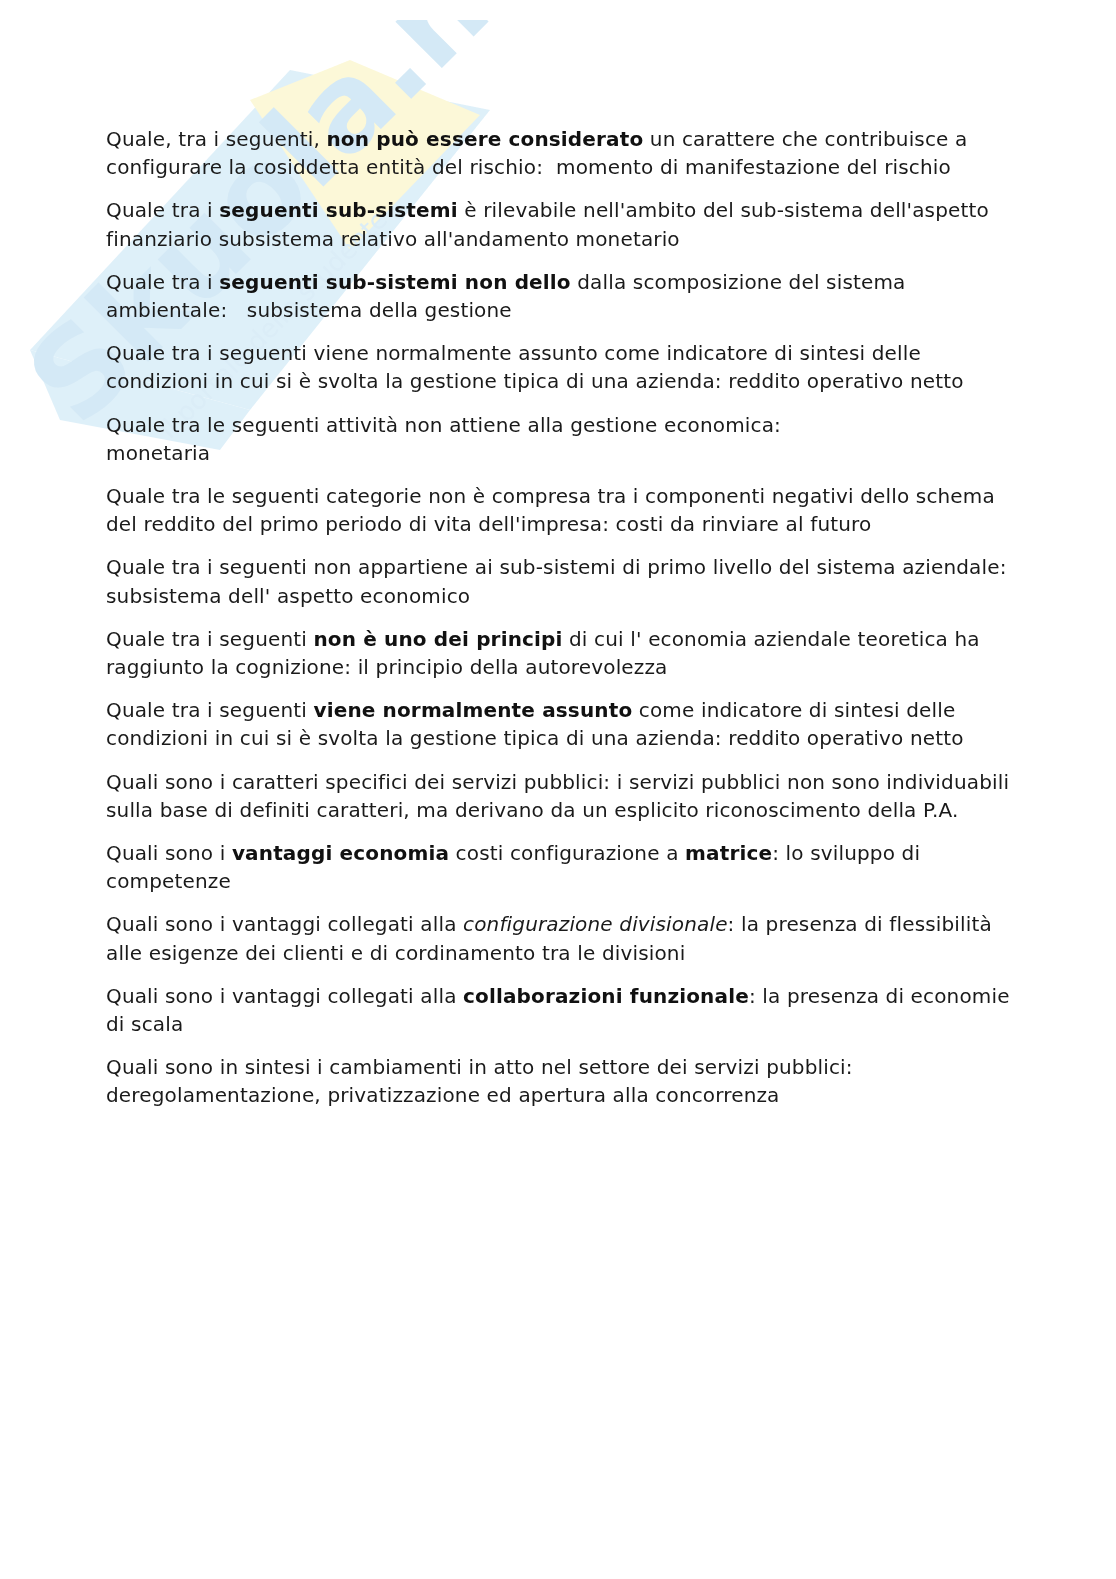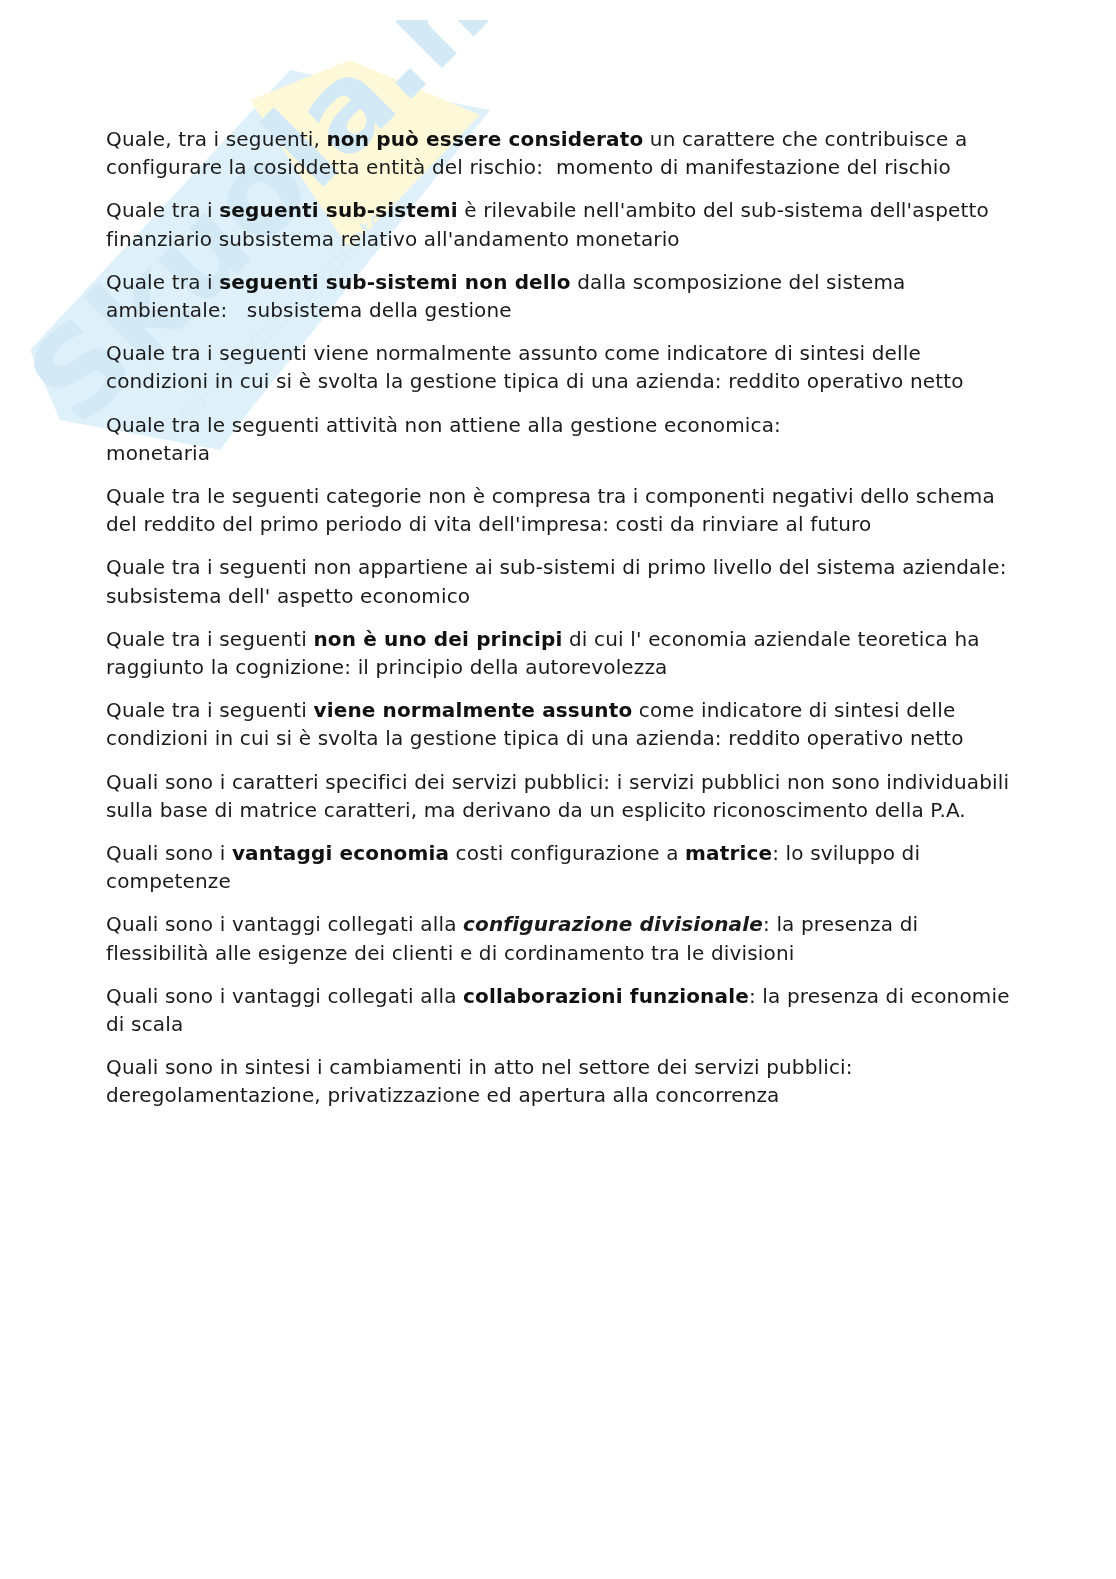--- a/index.html
+++ b/index.html
@@ -32,21 +32,21 @@
       z-index: 1;
     }
     .qa {
       margin: 0 0 15px 0;
       font-size: 20px;
       line-height: 28.2px;
       letter-spacing: 0.15px;
       white-space: pre-wrap;
     }
     .qa b { font-weight: bold; color: #111; }
-    .qa i.bi { font-weight: bold; font-style: italic; }
+    .qa i.bi { font-weight: normal; font-style: italic; }
   </style>
 </head>
 <body>
 
 <svg class="watermark" viewBox="0 0 480 480" xmlns="http://www.w3.org/2000/svg">
   <g opacity="0.75">
     <polygon points="10,330 270,50 470,90 230,390" fill="#d4ebf7"></polygon>
     <polygon points="230,80 330,40 460,95 330,230" fill="#fbf6cc"></polygon>
     <polygon points="10,330 230,390 200,430 40,400" fill="#d4ebf7"></polygon>
     <text x="60" y="410" transform="rotate(-45 60 410)" font-family="DejaVu Sans, sans-serif" font-weight="bold" font-size="120" fill="#c6e2f3">Skuola.net</text>
@@ -58,19 +58,19 @@
     <p class="qa"><span>Quale, tra i seguenti, </span><b>non può essere considerato</b><span> un carattere che contribuisce a configurare la cosiddetta entità del rischio:  momento di manifestazione del rischio</span></p>
     <p class="qa"><span>Quale tra i </span><b>seguenti sub-sistemi</b><span> è rilevabile nell'ambito del sub-sistema dell'aspetto finanziario subsistema relativo all'andamento monetario</span></p>
     <p class="qa"><span>Quale tra i </span><b>seguenti sub-sistemi non dello</b><span> dalla scomposizione del sistema ambientale:   subsistema della gestione</span></p>
     <p class="qa"><span>Quale tra i seguenti viene normalmente assunto come indicatore di sintesi delle condizioni in cui si è svolta la gestione tipica di una azienda: reddito operativo netto</span></p>
     <p class="qa"><span>Quale tra le seguenti attività non attiene alla gestione economica:
 monetaria</span></p>
     <p class="qa"><span>Quale tra le seguenti categorie non è compresa tra i componenti negativi dello schema del reddito del primo periodo di vita dell'impresa: costi da rinviare al futuro</span></p>
     <p class="qa"><span>Quale tra i seguenti non appartiene ai sub-sistemi di primo livello del sistema aziendale:            subsistema dell' aspetto economico</span></p>
     <p class="qa"><span>Quale tra i seguenti </span><b>non è uno dei principi</b><span> di cui l' economia aziendale teoretica ha raggiunto la cognizione: il principio della autorevolezza</span></p>
     <p class="qa"><span>Quale tra i seguenti </span><b>viene normalmente assunto</b><span> come indicatore di sintesi delle condizioni in cui si è svolta la gestione tipica di una azienda: reddito operativo netto</span></p>
-    <p class="qa"><span>Quali sono i caratteri specifici dei servizi pubblici: i servizi pubblici non sono individuabili sulla base di matrice caratteri, ma derivano da un esplicito riconoscimento della P.A.</span></p>
+    <p class="qa"><span>Quali sono i caratteri specifici dei servizi pubblici: i servizi pubblici non sono individuabili sulla base di definiti caratteri, ma derivano da un esplicito riconoscimento della P.A.</span></p>
     <p class="qa"><span>Quali sono i </span><b>vantaggi economia</b><span> costi configurazione a </span><b>matrice</b><span>: lo sviluppo di competenze</span></p>
     <p class="qa"><span>Quali sono i vantaggi collegati alla </span><i class="bi">configurazione divisionale</i><span>: la presenza di flessibilità alle esigenze dei clienti e di cordinamento tra le divisioni</span></p>
     <p class="qa"><span>Quali sono i vantaggi collegati alla </span><b>collaborazioni funzionale</b><span>: la presenza di economie di scala</span></p>
     <p class="qa"><span>Quali sono in sintesi i cambiamenti in atto nel settore dei servizi pubblici:
 deregolamentazione, privatizzazione ed apertura alla concorrenza</span></p>
   </div>
 
 </body></html>

